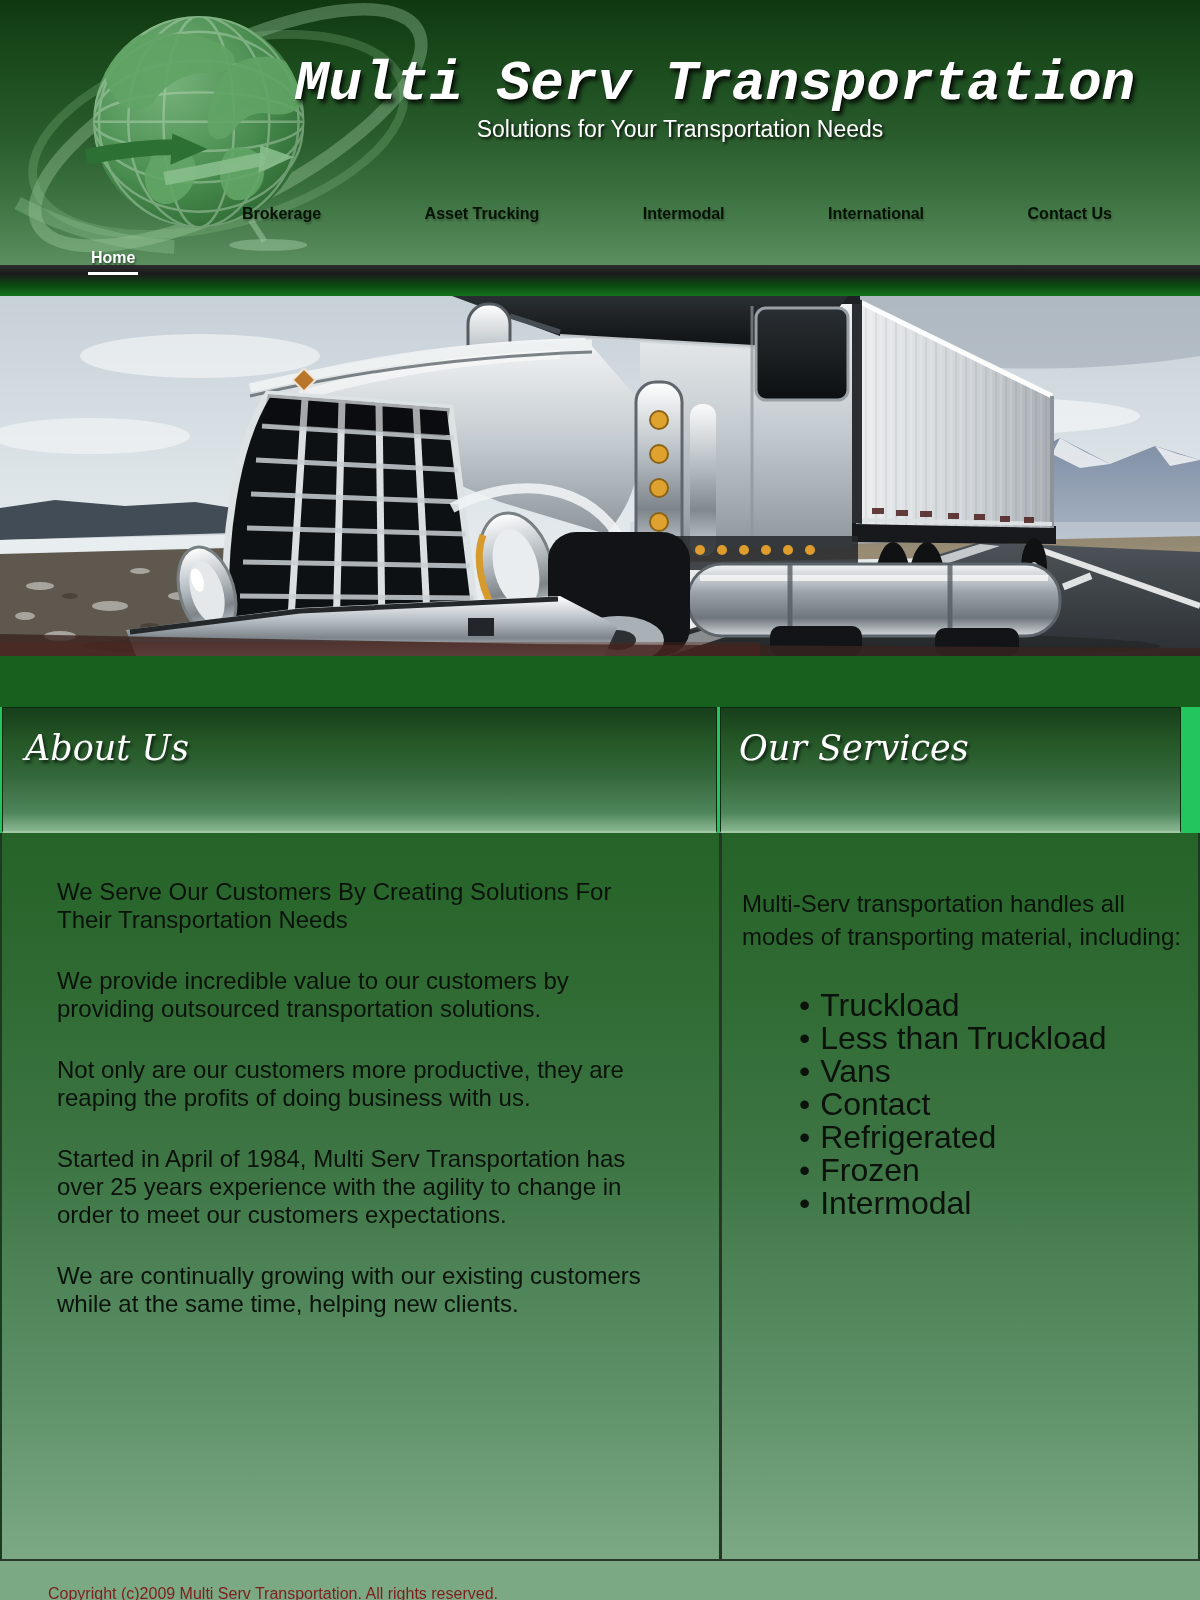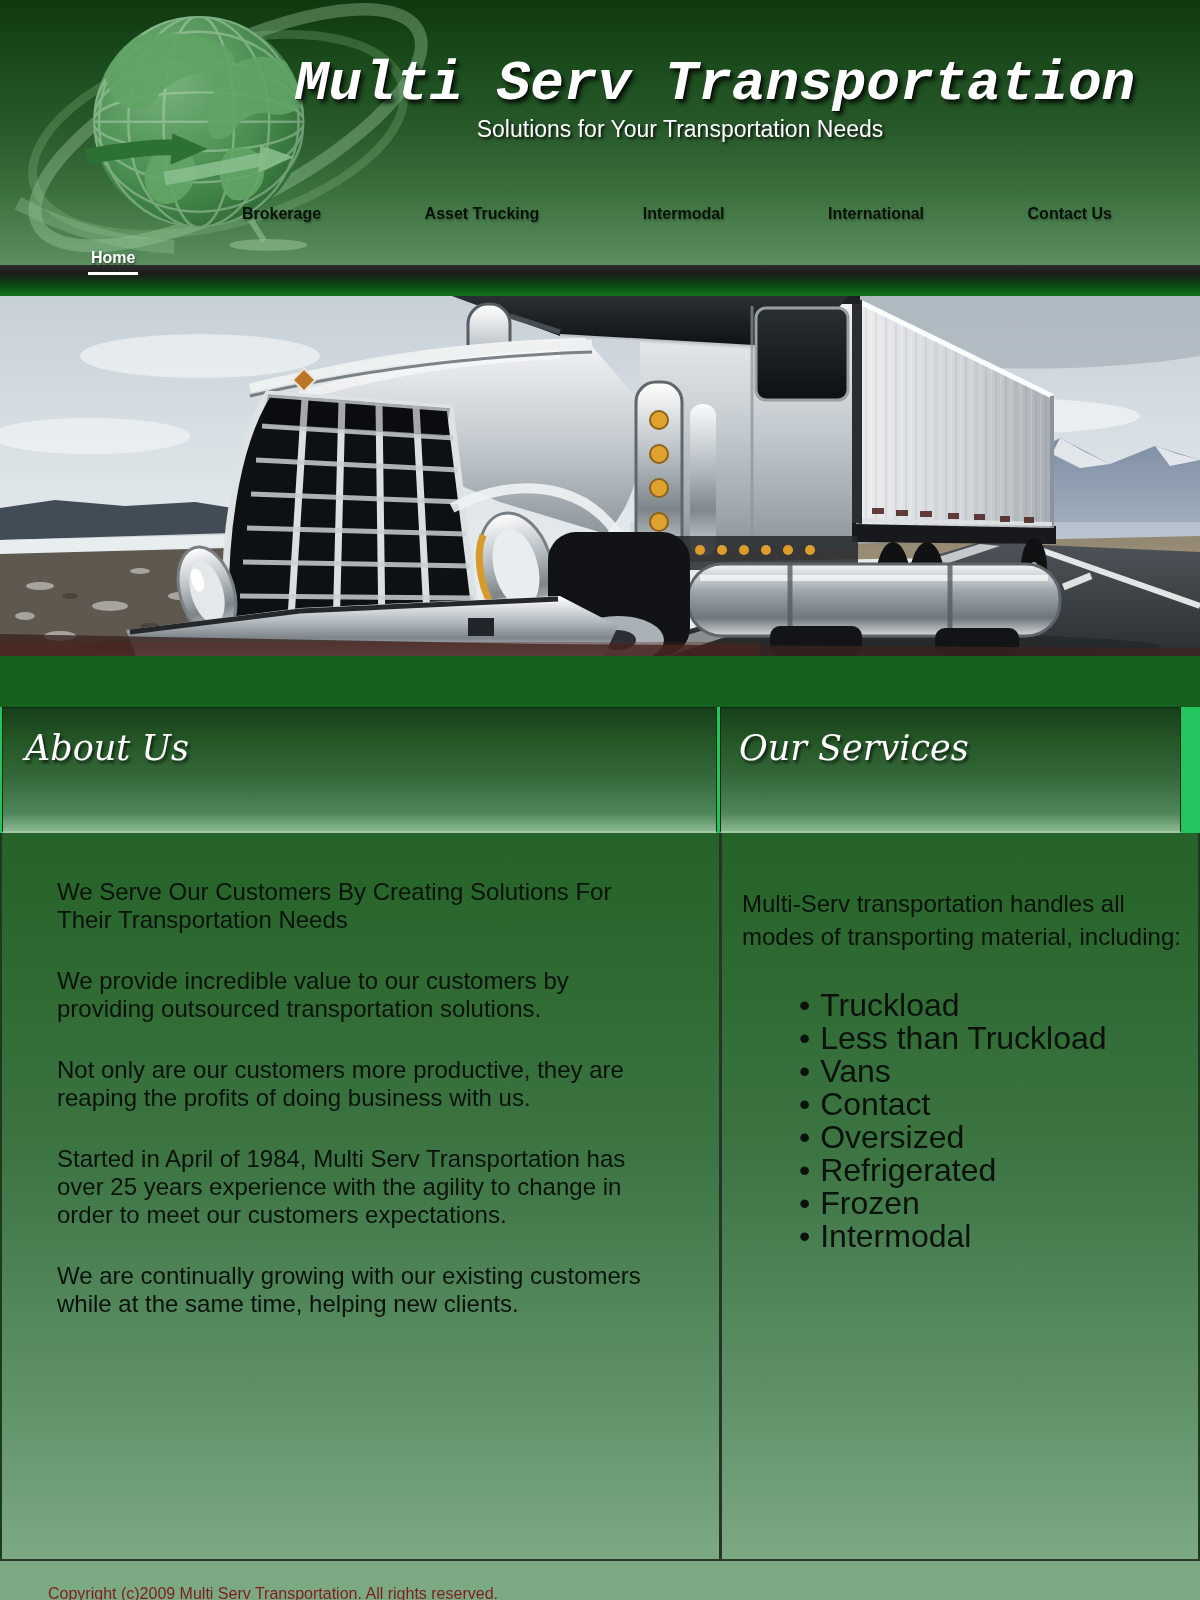--- a/index.html
+++ b/index.html
@@ -368,21 +368,20 @@
       <p>We are continually growing with our existing customers while at the same time, helping new clients.</p>
     </div>
     <div class="col-divider"></div>
     <div class="services-col">
       <div class="services-intro">Multi-Serv transportation handles all modes of transporting material, including:</div>
       <ul class="services-list">
         <li><span class="bullet">•</span><span>Truckload</span></li>
         <li><span class="bullet">•</span><span>Less than Truckload</span></li>
         <li><span class="bullet">•</span><span>Vans</span></li>
         <li><span class="bullet">•</span><span>Contact</span></li>
-        <li><span class="bullet">•</span><span>Oversized</span></li>
         <li><span class="bullet">•</span><span>Refrigerated</span></li>
         <li><span class="bullet">•</span><span>Frozen</span></li>
         <li><span class="bullet">•</span><span>Intermodal</span></li>
       </ul>
     </div>
   </div>
 
   <div class="site-footer">
     <span class="copyright">Copyright (c)2009 Multi Serv Transportation. All rights reserved.</span>
   </div>

